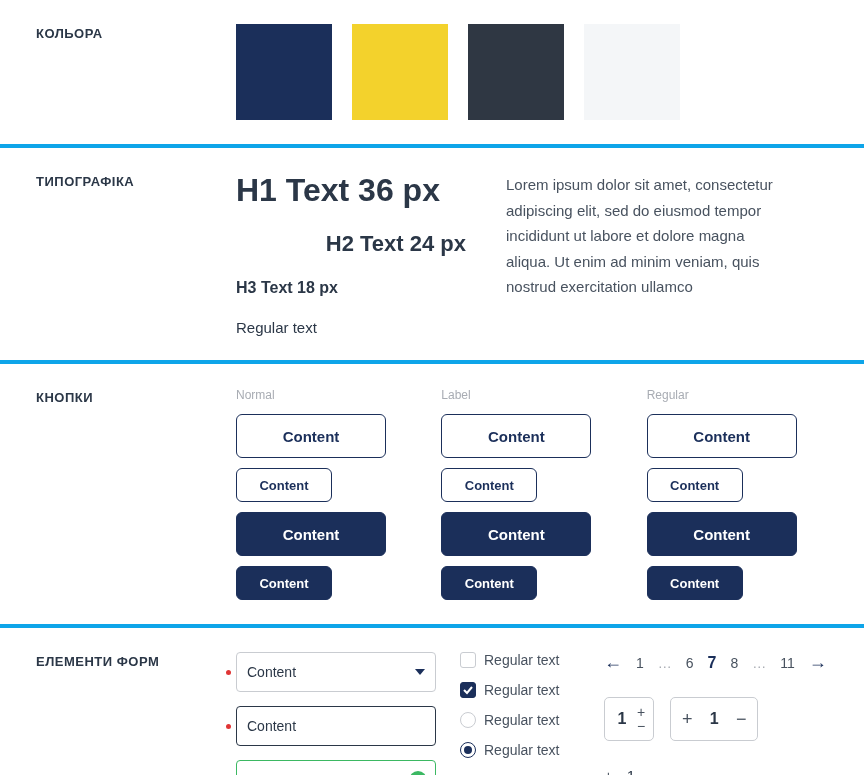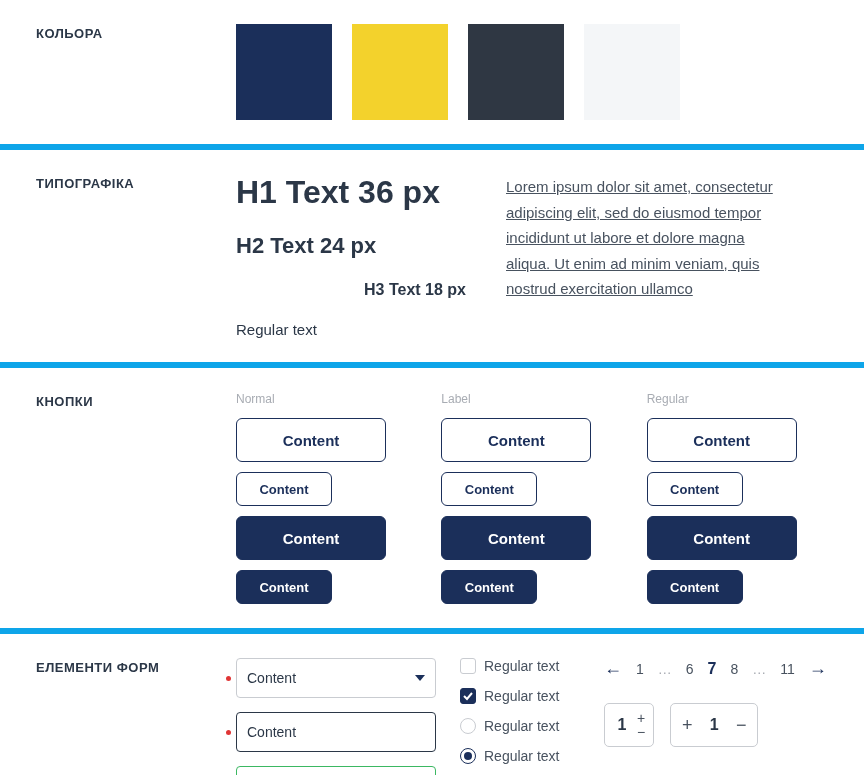--- a/index.html
+++ b/index.html
@@ -1,34 +1,34 @@
 <!DOCTYPE html>
 <html><head>
 <meta charset="utf-8">
 <style>
   * { box-sizing: border-box; margin: 0; padding: 0; }
   body { font-family: -apple-system, BlinkMacSystemFont, "Segoe UI", Arial, sans-serif; background: #fff; color: #2b3747; width: 864px; }
-  .section { display: flex; padding: 24px 36px; border-bottom: 6px solid #0ea5e9; }
+  .section { display: flex; padding: 24px 36px; border-bottom: 4px solid #0ea5e9; }
   .section:last-child { border-bottom: none; }
   .section-label { width: 200px; flex-shrink: 0; font-weight: 800; font-size: 13px; letter-spacing: 0.5px; color: #2b3747; text-transform: uppercase; padding-top: 2px; }
   .section-content { flex: 1; }
 
   
   .swatches { display: flex; gap: 20px; }
   .swatch { width: 96px; height: 96px; }
 
   
   .typo-row { display: flex; gap: 40px; }
   .typo-samples { flex: 0 0 230px; display: flex; flex-direction: column; gap: 22px; }
   .h1 { font-size: 32px; font-weight: 900; color: #2b3747; }
-  .h2 { font-size: 22px; font-weight: 800; color: #2b3747; }
-  .h3 { font-size: 16px; font-weight: 800; color: #2b3747; text-align: right; }
+  .h2 { font-size: 22px; font-weight: 800; color: #2b3747; text-align: right; }
+  .h3 { font-size: 16px; font-weight: 800; color: #2b3747; }
   .reg { font-size: 15px; color: #2b3747; }
   .label { font-size: 13px; color: #a8acb3; }
-  .lorem { flex: 1; font-size: 15px; line-height: 1.7; color: #48525f; max-width: 280px; text-decoration: underline; }
+  .lorem { flex: 1; font-size: 15px; line-height: 1.7; color: #48525f; max-width: 280px; }
 
   
   .btn-cols { display: flex; gap: 24px; }
   .btn-col { flex: 1; display: flex; flex-direction: column; gap: 10px; }
   .btn-col-label { font-size: 12px; color: #a8acb3; margin-bottom: 2px; }
   .btn { display: inline-flex; align-items: center; justify-content: center; border-radius: 6px; height: 44px; width: 150px; font-size: 15px; font-weight: 600; cursor: pointer; }
   .btn.sm { height: 34px; width: 96px; font-size: 13px; }
   .btn-outline { border: 1px solid #1b2f5a; background: #fff; color: #1b2f5a; }
   .btn-solid { border: 1px solid #1b2f5a; background: #1b2f5a; color: #fff; }
 

